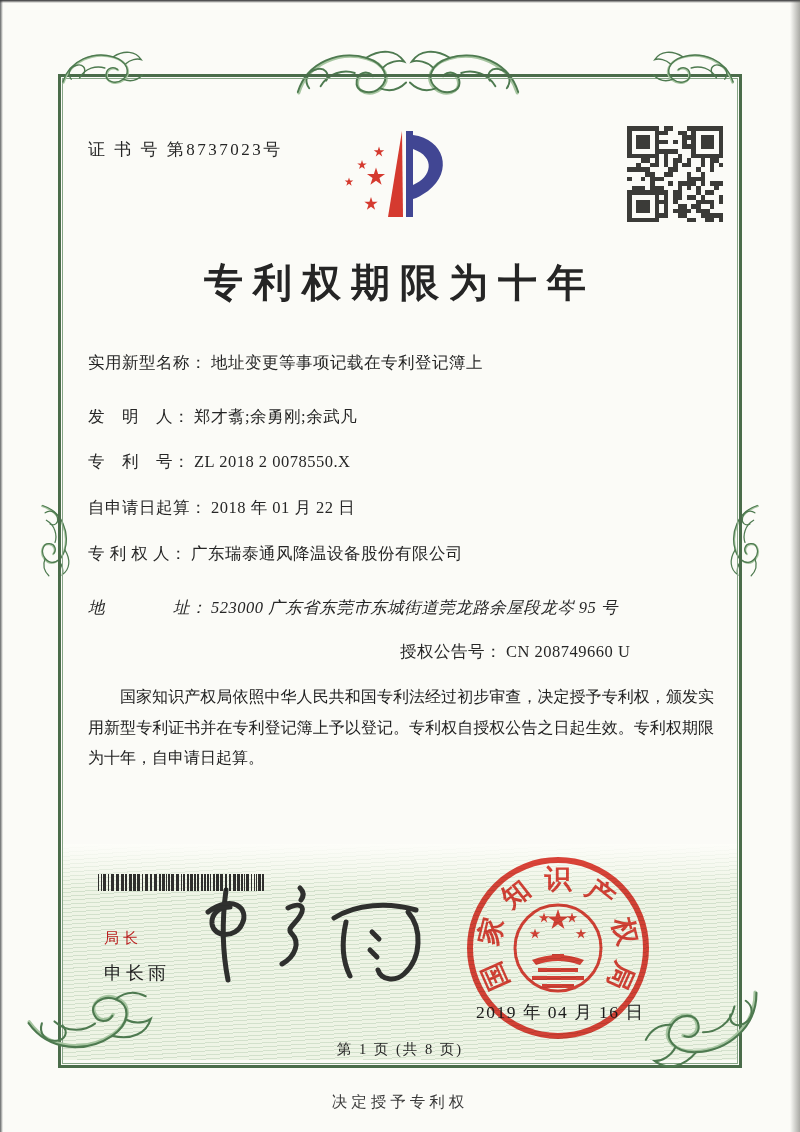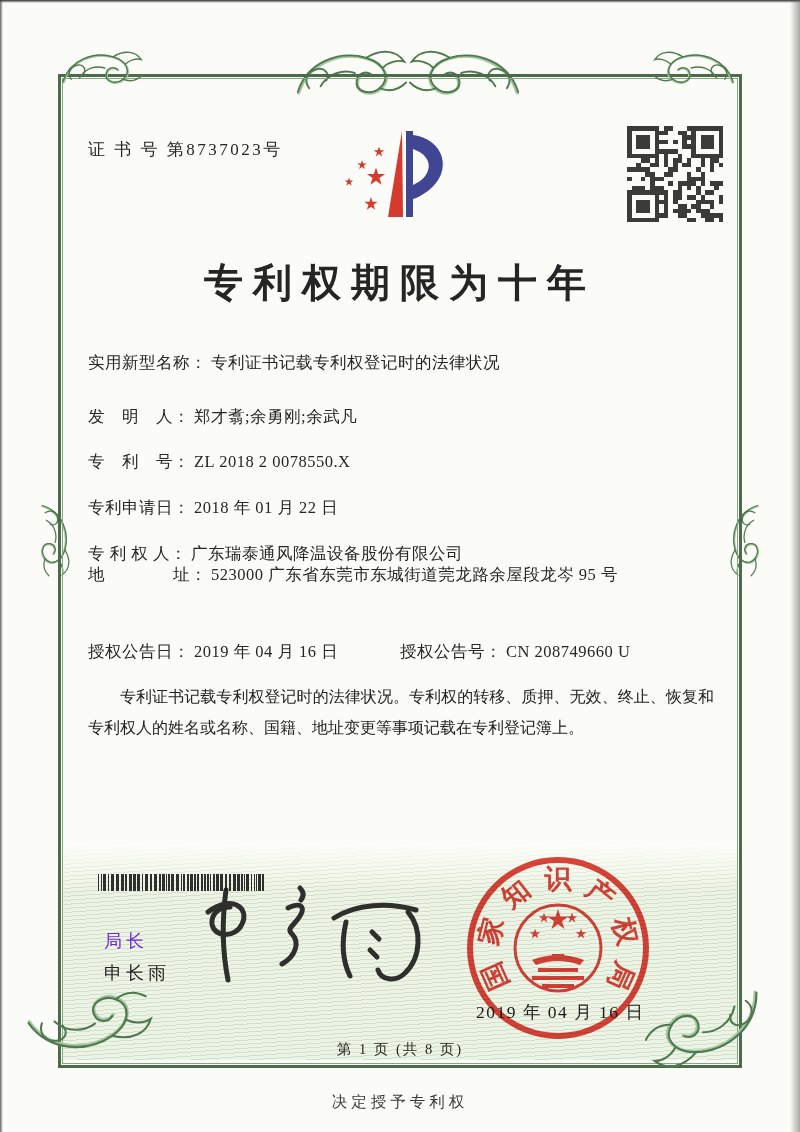--- a/index.html
+++ b/index.html
@@ -39,33 +39,33 @@
   .logo{position:absolute;left:332px;top:118px;width:132px;height:112px;z-index:4;}
 
   .qr{position:absolute;left:627px;top:126px;display:grid;grid-template-columns:repeat(21,4.6px);grid-auto-rows:4.6px;z-index:4;}
   .qr i{display:block;width:4.6px;height:4.6px;}
   .qr i.f{background:#3b3b38;}
 
   .title{position:absolute;left:0;top:256px;width:100%;text-align:center;
     font-size:39px;font-weight:bold;letter-spacing:10px;color:#252525;z-index:4;}
 
   .field-row{position:absolute;left:88px;font-size:16.5px;letter-spacing:.5px;white-space:nowrap;z-index:4;}
-  .r1{top:352px;} .r2{top:406px;} .r3{top:451px;} .r4{top:497px;} .r5{top:543px;} .r6{top:564px;} .r7{top:641px;}
+  .r1{top:352px;} .r2{top:406px;} .r3{top:451px;} .r4{top:497px;} .r5{top:543px;} .r6{top:597px;font-style:italic;} .r7{top:641px;}
   .field-row .lab{margin-right:4px;}
   .r7 .second{position:absolute;left:312px;top:0;white-space:nowrap;}
 
   .paras{position:absolute;left:88px;top:682px;width:626px;font-size:16px;line-height:30.5px;
     text-align:justify;color:#222;z-index:4;}
   .paras p{margin:0;text-indent:2em;}
 
   .barcode{position:absolute;left:98px;top:874px;width:210px;height:17px;font-size:0;z-index:4;}
   .barcode i{display:inline-block;height:100%;background:#2f2f2d;vertical-align:top;}
 
   .bureau-title{position:absolute;left:104px;top:929px;font-family:"Liberation Sans","DejaVu Sans",sans-serif;
-    font-size:18px;letter-spacing:4px;color:#6d28d9;z-index:4;}
+    font-size:15px;letter-spacing:4px;color:#b91c1c;z-index:4;}
   .bureau-name{position:absolute;left:104px;top:961px;font-family:"Liberation Sans","DejaVu Sans",sans-serif;
     font-size:18px;letter-spacing:4px;color:#1f1f1f;z-index:4;}
 
   .signature{position:absolute;left:192px;top:880px;width:250px;height:112px;z-index:5;}
 
   .seal{position:absolute;left:462px;top:852px;width:192px;height:192px;z-index:5;opacity:.92;mix-blend-mode:multiply;}
   .seal-date{position:absolute;left:476px;top:1000px;font-size:17.5px;letter-spacing:1.5px;color:#1c1c1c;z-index:6;}
 
   .page-number{position:absolute;left:0;top:1040px;width:100%;text-align:center;font-size:14.5px;letter-spacing:2px;z-index:4;}
   .footer-note{position:absolute;left:0;top:1092px;width:100%;text-align:center;font-size:15.5px;letter-spacing:4px;color:#3a3a3a;z-index:4;}
@@ -580,44 +580,43 @@
     <i></i>
     <i class="f"></i>
     <i class="f"></i>
     <i></i>
     <i class="f"></i>
   </div>
 
 <div class="title">专利权期限为十年</div>
 
 <div class="field-row r1">
-  <span class="lab">实用新型名称：</span><span>专利证书记载专利权登记时的法律状况</span>
+  <span class="lab">实用新型名称：</span><span>地址变更等事项记载在专利登记簿上</span>
 </div>
 <div class="field-row r2">
   <span class="lab">发　明　人：</span><span>郑才翥;余勇刚;余武凡</span>
 </div>
 <div class="field-row r3">
   <span class="lab">专　利　号：</span><span>ZL 2018 2 0078550.X</span>
 </div>
 <div class="field-row r4">
-  <span class="lab">专利申请日：</span><span>2018 年 01 月 22 日</span>
+  <span class="lab">自申请日起算：</span><span>2018 年 01 月 22 日</span>
 </div>
 <div class="field-row r5">
   <span class="lab">专 利 权 人：</span><span>广东瑞泰通风降温设备股份有限公司</span>
 </div>
 <div class="field-row r6">
   <span class="lab">地　　　　址：</span><span>523000 广东省东莞市东城街道莞龙路余屋段龙岑 95 号</span>
 </div>
 <div class="field-row r7">
-  <span><span class="lab">授权公告日：</span><span>2019 年 04 月 16 日</span></span>
   <span class="second"><span class="lab">授权公告号：</span><span>CN 208749660 U</span></span>
 </div>
 
 <div class="paras">
-  <p>专利证书记载专利权登记时的法律状况。专利权的转移、质押、无效、终止、恢复和专利权人的姓名或名称、国籍、地址变更等事项记载在专利登记簿上。</p>
+  <p>国家知识产权局依照中华人民共和国专利法经过初步审查，决定授予专利权，颁发实用新型专利证书并在专利登记簿上予以登记。专利权自授权公告之日起生效。专利权期限为十年，自申请日起算。</p>
 </div>
 
 <div class="barcode"><i style="width:1px;margin-right:2px"></i><i style="width:1px;margin-right:1px"></i><i style="width:3px;margin-right:2px"></i><i style="width:1px;margin-right:2px"></i><i style="width:3px;margin-right:2px"></i><i style="width:3px;margin-right:2px"></i><i style="width:3px;margin-right:1px"></i><i style="width:2px;margin-right:2px"></i><i style="width:3px;margin-right:1px"></i><i style="width:3px;margin-right:1px"></i><i style="width:3px;margin-right:2px"></i><i style="width:1px;margin-right:2px"></i><i style="width:3px;margin-right:2px"></i><i style="width:2px;margin-right:2px"></i><i style="width:3px;margin-right:2px"></i><i style="width:2px;margin-right:1px"></i><i style="width:3px;margin-right:1px"></i><i style="width:1px;margin-right:1px"></i><i style="width:2px;margin-right:1px"></i><i style="width:3px;margin-right:2px"></i><i style="width:3px;margin-right:2px"></i><i style="width:1px;margin-right:1px"></i><i style="width:2px;margin-right:2px"></i><i style="width:2px;margin-right:1px"></i><i style="width:3px;margin-right:1px"></i><i style="width:2px;margin-right:1px"></i><i style="width:2px;margin-right:2px"></i><i style="width:2px;margin-right:1px"></i><i style="width:2px;margin-right:1px"></i><i style="width:2px;margin-right:1px"></i><i style="width:1px;margin-right:2px"></i><i style="width:2px;margin-right:1px"></i><i style="width:3px;margin-right:1px"></i><i style="width:3px;margin-right:2px"></i><i style="width:2px;margin-right:2px"></i><i style="width:2px;margin-right:2px"></i><i style="width:3px;margin-right:1px"></i><i style="width:3px;margin-right:1px"></i><i style="width:2px;margin-right:1px"></i><i style="width:1px;margin-right:1px"></i><i style="width:3px;margin-right:2px"></i><i style="width:1px;margin-right:2px"></i><i style="width:1px;margin-right:1px"></i><i style="width:1px;margin-right:1px"></i><i style="width:3px;margin-right:1px"></i><i style="width:2px;margin-right:1px"></i></div>
 
 <div class="bureau-title">局长</div>
 <div class="bureau-name">申长雨</div>
 
 <svg class="signature" viewBox="0 0 250 112">
   <g fill="none" stroke="#1b1b1b" stroke-width="5" stroke-linecap="round" opacity=".9">
     <path d="M34,10 C30,40 30,70 36,100"></path>

